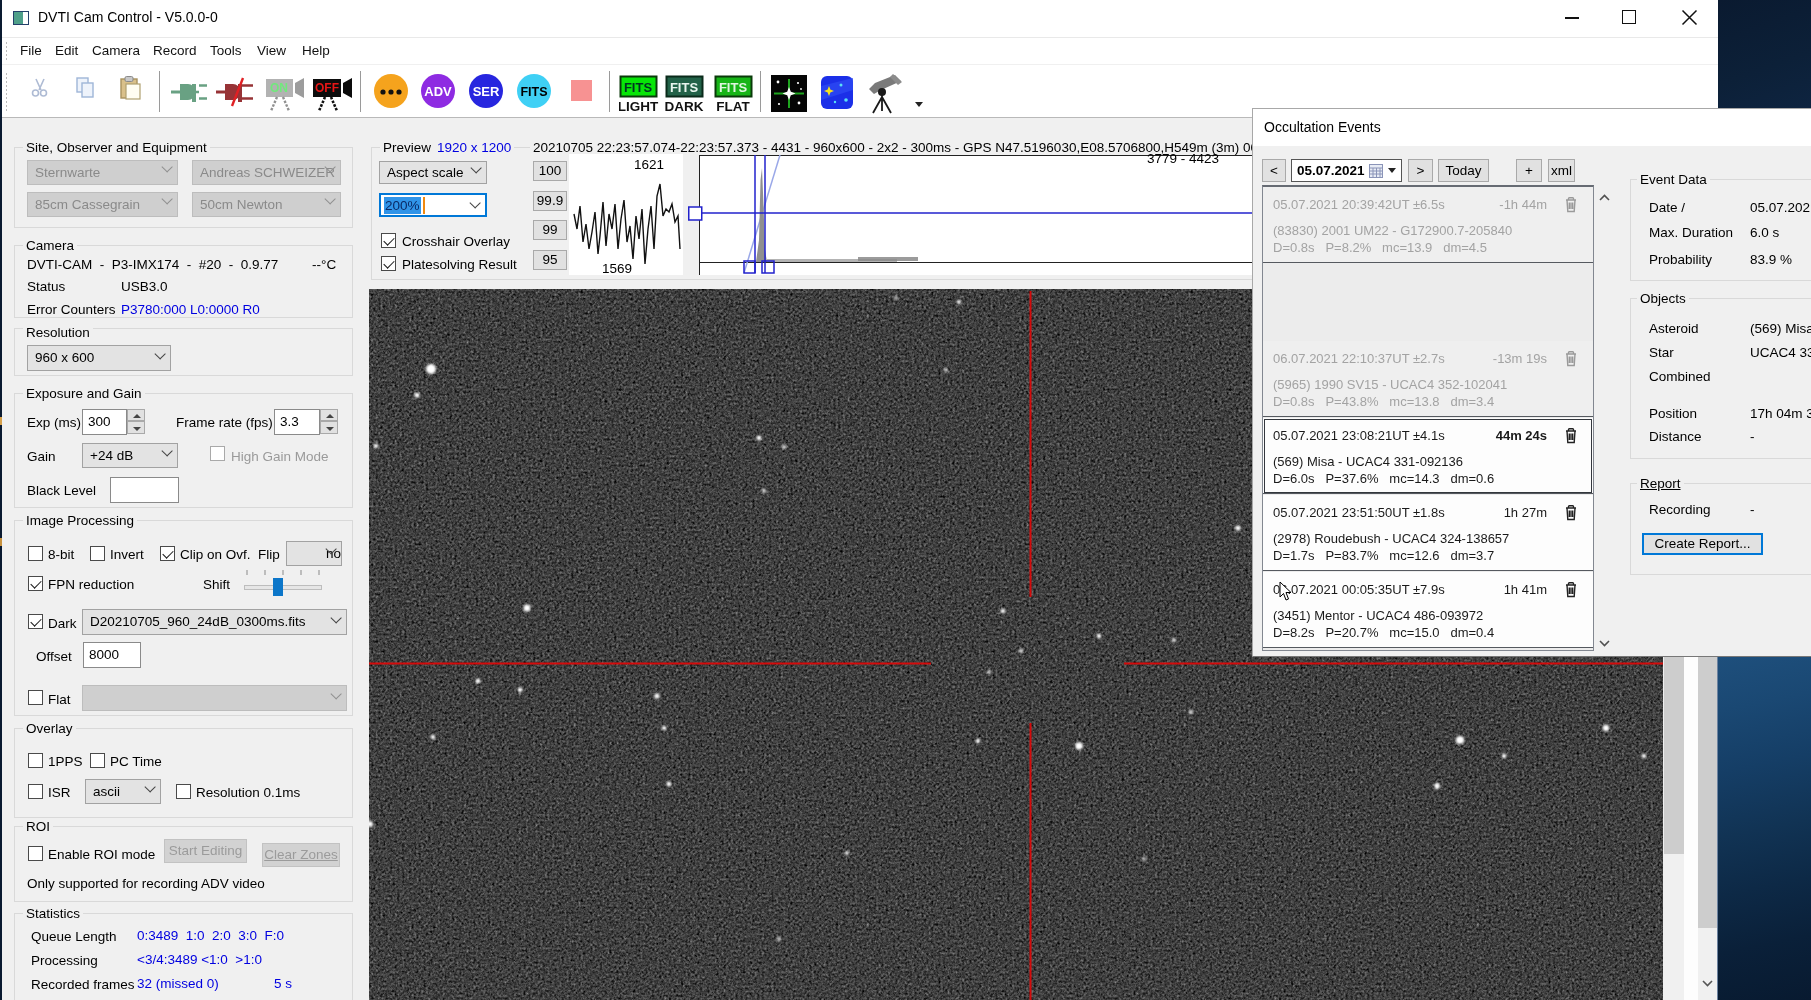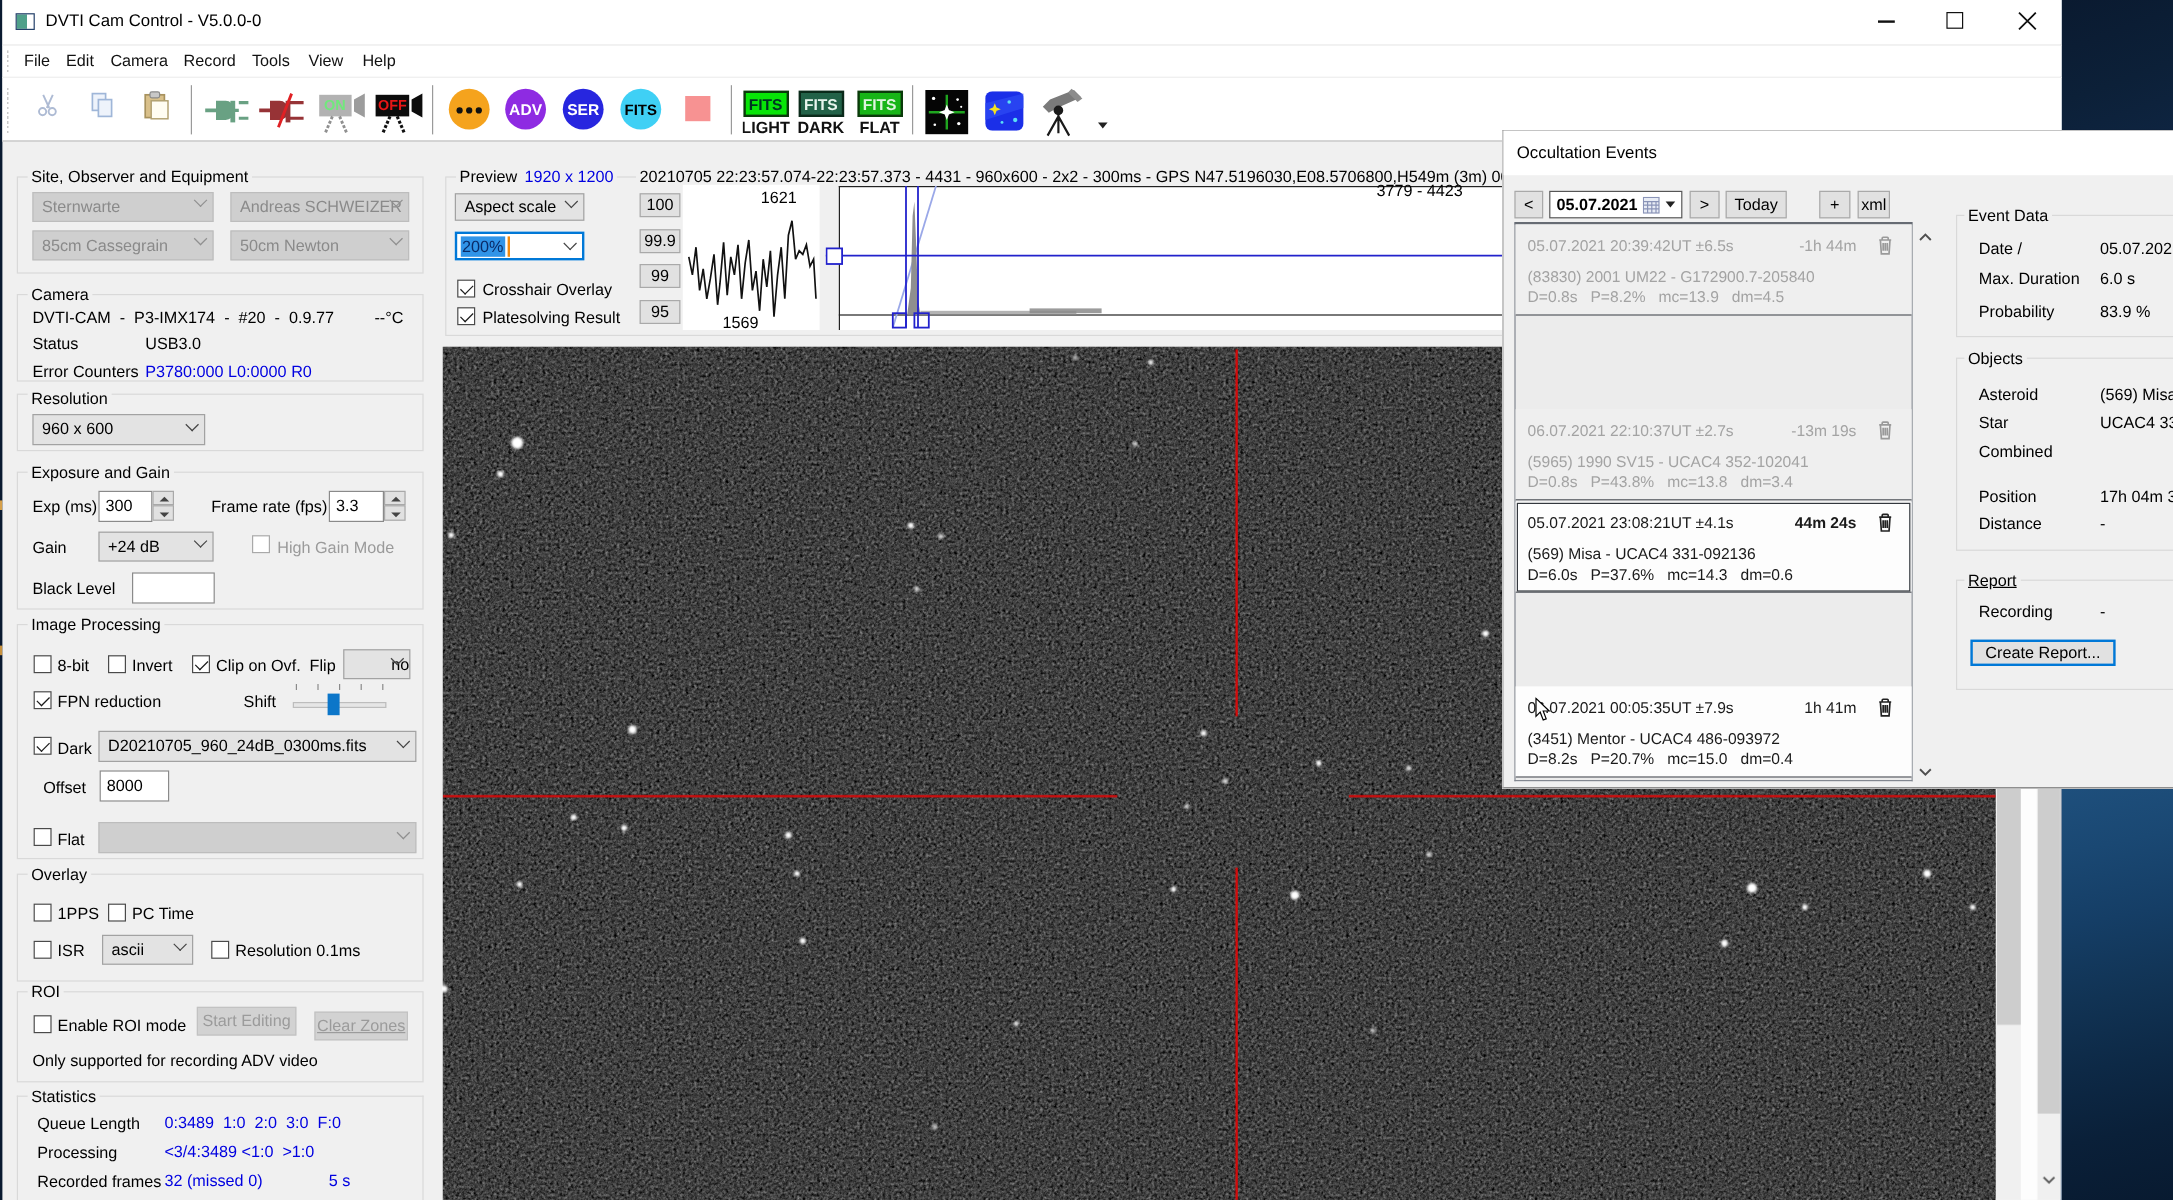--- a/index.html
+++ b/index.html
@@ -457,20 +457,29 @@
       </div>
       <div style="position:absolute;left:0;top:231px;width:330px;height:76px;background:#fdfdfd;border-bottom:1px solid #55595f;outline:1px solid #33373d;outline-offset:-2px;">
         <div style="position:absolute;left:10px;top:10px;font-size:13px;color:#1a1a1a;">05.07.2021 23:08:21UT ±4.1s</div>
         <div style="position:absolute;right:46px;top:10px;font-size:13px;color:#1a1a1a;font-weight:bold;">44m 24s</div>
         <svg width="14" height="17" style="position:absolute;right:15px;top:9px;">
           <path d="M2 4 H12 M4.5 4 V2.5 a0.8 0.8 0 0 1 0.8 -0.8 h3.4 a0.8 0.8 0 0 1 0.8 0.8 V4 M3 4 L3.8 15.5 H10.2 L11 4 M5.3 6.5 V13 M7 6.5 V13 M8.7 6.5 V13" stroke="#222" stroke-width="1.4" fill="none"></path>
         </svg>
         <div style="position:absolute;left:10px;top:36px;font-size:13px;color:#1a1a1a;">(569) Misa - UCAC4 331-092136</div>
         <div style="position:absolute;left:10px;top:53px;font-size:13px;color:#1a1a1a;">D=6.0s&nbsp;&nbsp; P=37.6%&nbsp;&nbsp; mc=14.3&nbsp;&nbsp; dm=0.6</div>
       </div>
+      <div style="position:absolute;left:0;top:308px;width:330px;height:76px;background:#fdfdfd;border-bottom:1px solid #55595f;">
+        <div style="position:absolute;left:10px;top:10px;font-size:13px;color:#1a1a1a;">05.07.2021 23:51:50UT ±1.8s</div>
+        <div style="position:absolute;right:46px;top:10px;font-size:13px;color:#1a1a1a;">1h 27m</div>
+        <svg width="14" height="17" style="position:absolute;right:15px;top:9px;">
+          <path d="M2 4 H12 M4.5 4 V2.5 a0.8 0.8 0 0 1 0.8 -0.8 h3.4 a0.8 0.8 0 0 1 0.8 0.8 V4 M3 4 L3.8 15.5 H10.2 L11 4 M5.3 6.5 V13 M7 6.5 V13 M8.7 6.5 V13" stroke="#222" stroke-width="1.4" fill="none"></path>
+        </svg>
+        <div style="position:absolute;left:10px;top:36px;font-size:13px;color:#1a1a1a;">(2978) Roudebush - UCAC4 324-138657</div>
+        <div style="position:absolute;left:10px;top:53px;font-size:13px;color:#1a1a1a;">D=1.7s&nbsp;&nbsp; P=83.7%&nbsp;&nbsp; mc=12.6&nbsp;&nbsp; dm=3.7</div>
+      </div>
       <div style="position:absolute;left:0;top:385px;width:330px;height:76px;background:#fdfdfd;border-bottom:1px solid #55595f;">
         <div style="position:absolute;left:10px;top:10px;font-size:13px;color:#1a1a1a;">06.07.2021 00:05:35UT ±7.9s</div>
         <div style="position:absolute;right:46px;top:10px;font-size:13px;color:#1a1a1a;">1h 41m</div>
         <svg width="14" height="17" style="position:absolute;right:15px;top:9px;">
           <path d="M2 4 H12 M4.5 4 V2.5 a0.8 0.8 0 0 1 0.8 -0.8 h3.4 a0.8 0.8 0 0 1 0.8 0.8 V4 M3 4 L3.8 15.5 H10.2 L11 4 M5.3 6.5 V13 M7 6.5 V13 M8.7 6.5 V13" stroke="#222" stroke-width="1.4" fill="none"></path>
         </svg>
         <div style="position:absolute;left:10px;top:36px;font-size:13px;color:#1a1a1a;">(3451) Mentor - UCAC4 486-093972</div>
         <div style="position:absolute;left:10px;top:53px;font-size:13px;color:#1a1a1a;">D=8.2s&nbsp;&nbsp; P=20.7%&nbsp;&nbsp; mc=15.0&nbsp;&nbsp; dm=0.4</div>
       </div>
     </div>

